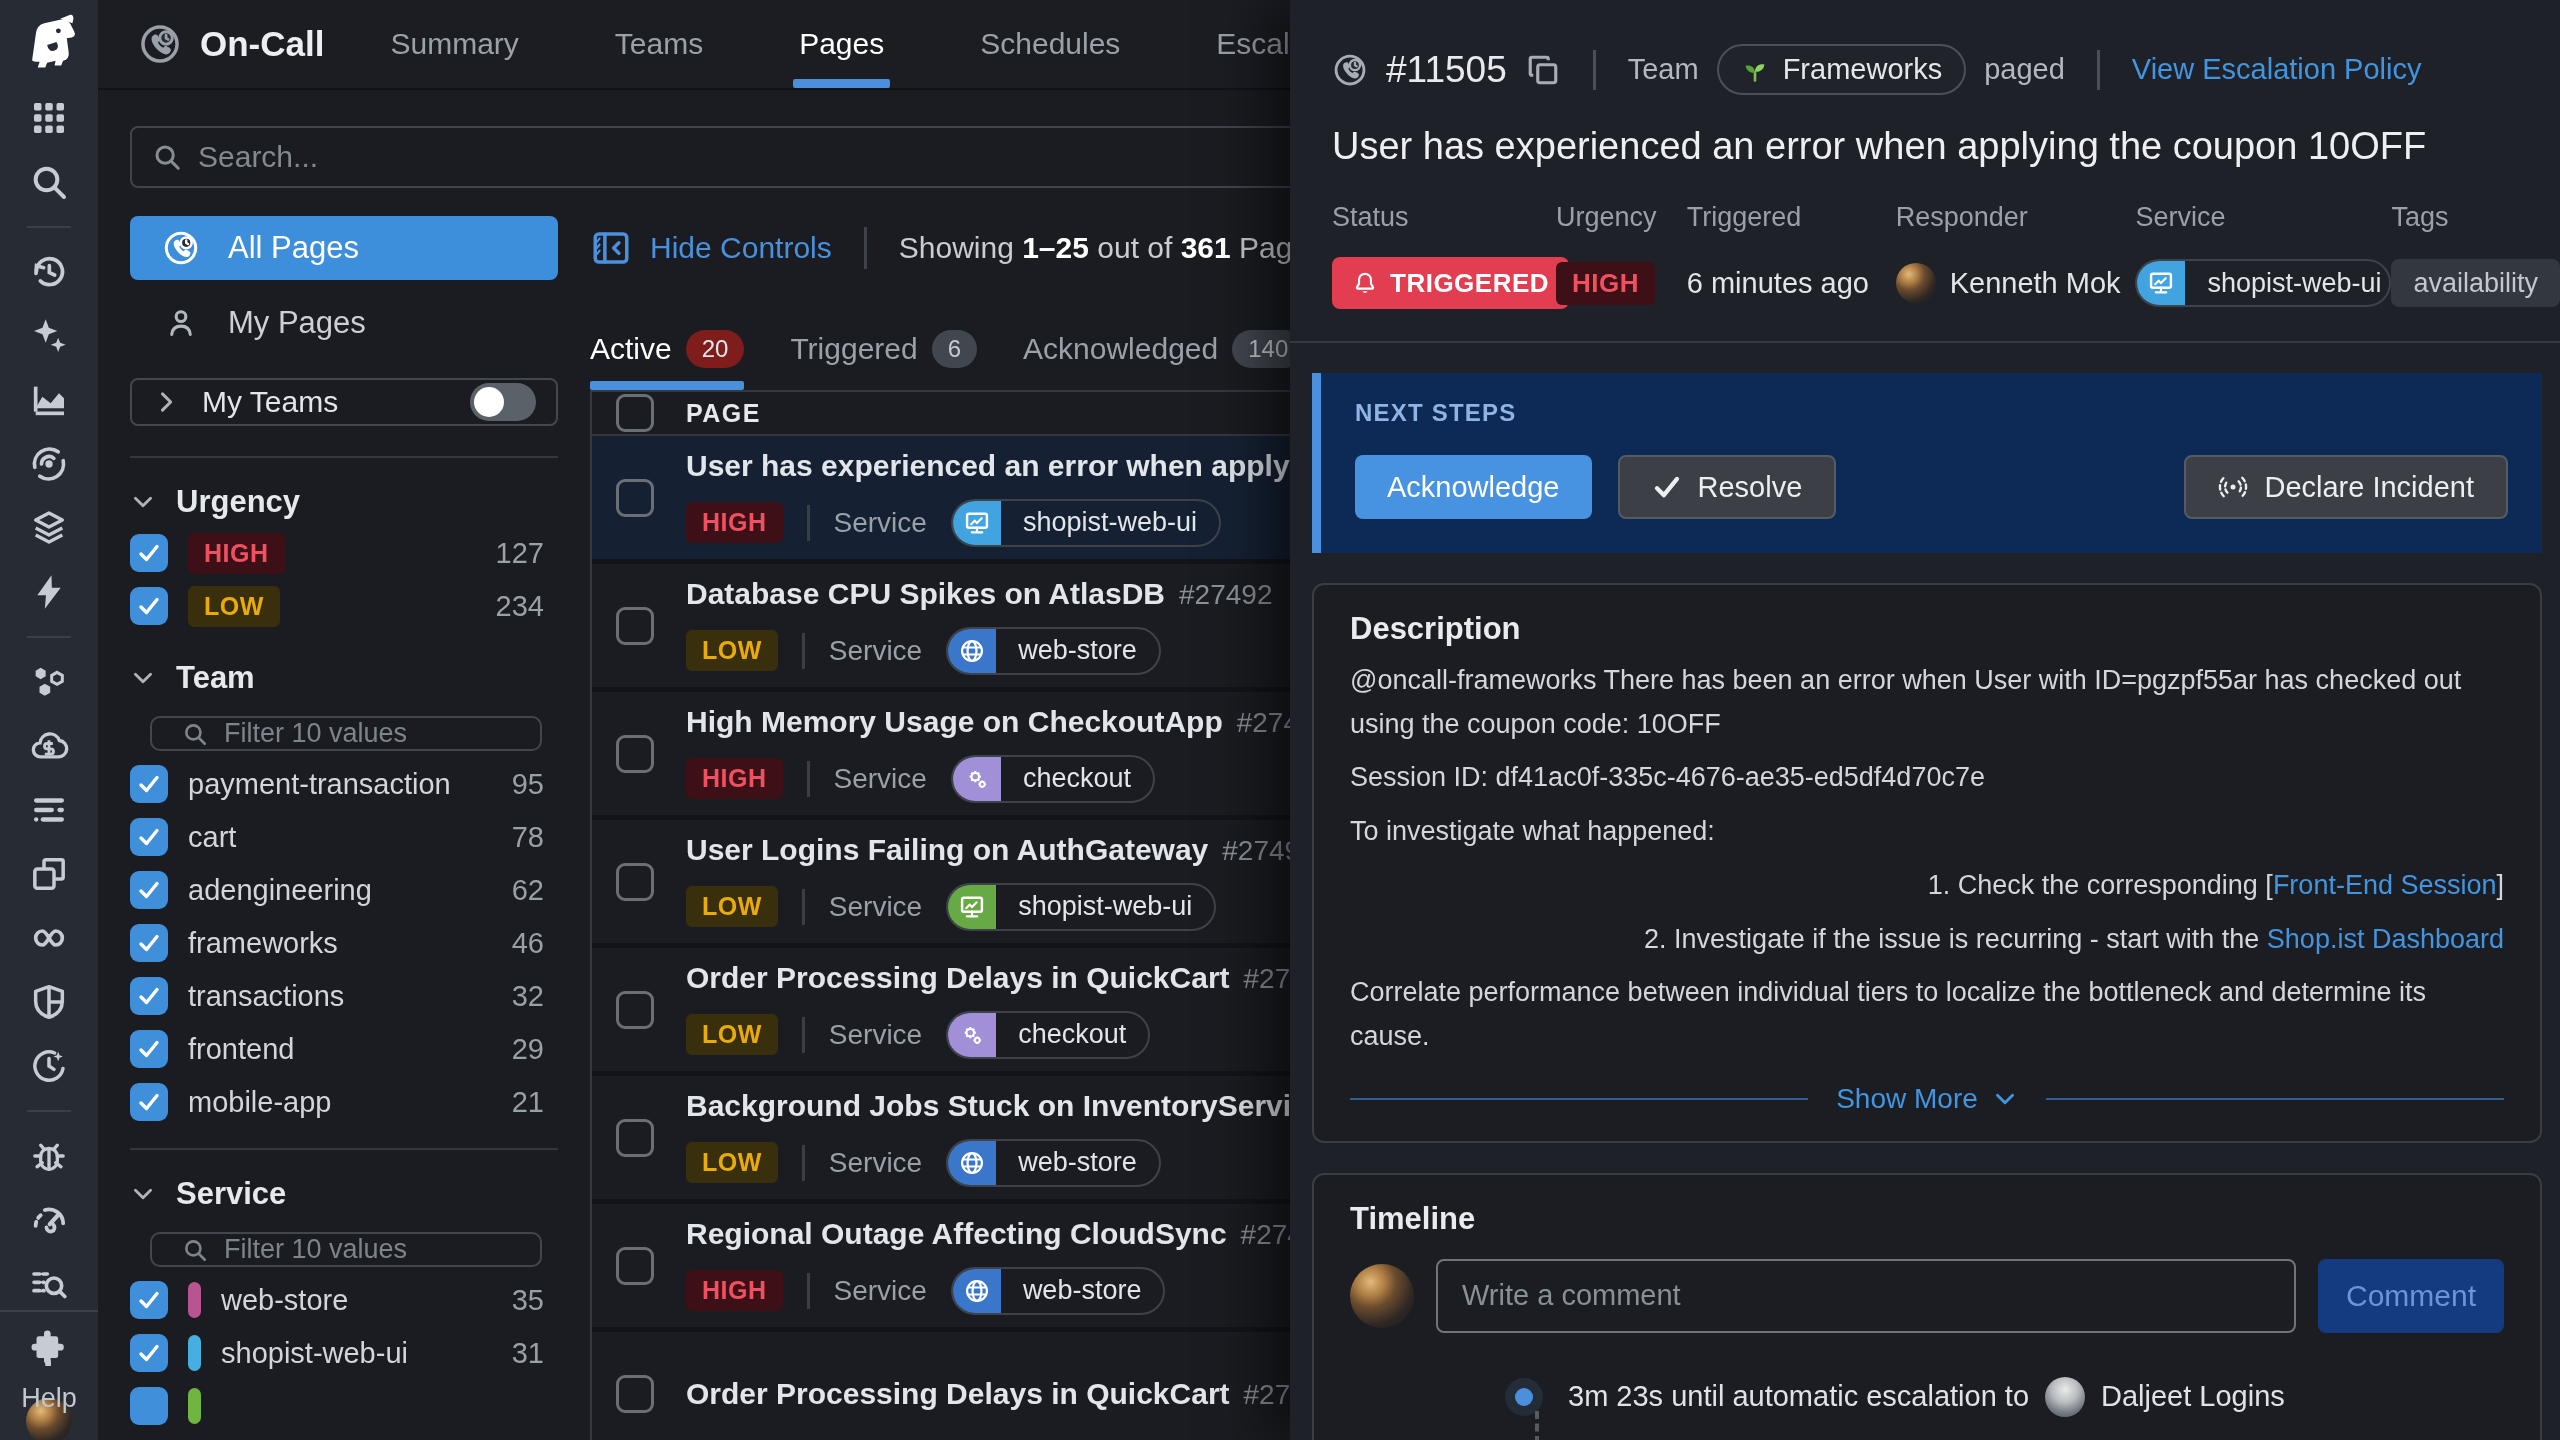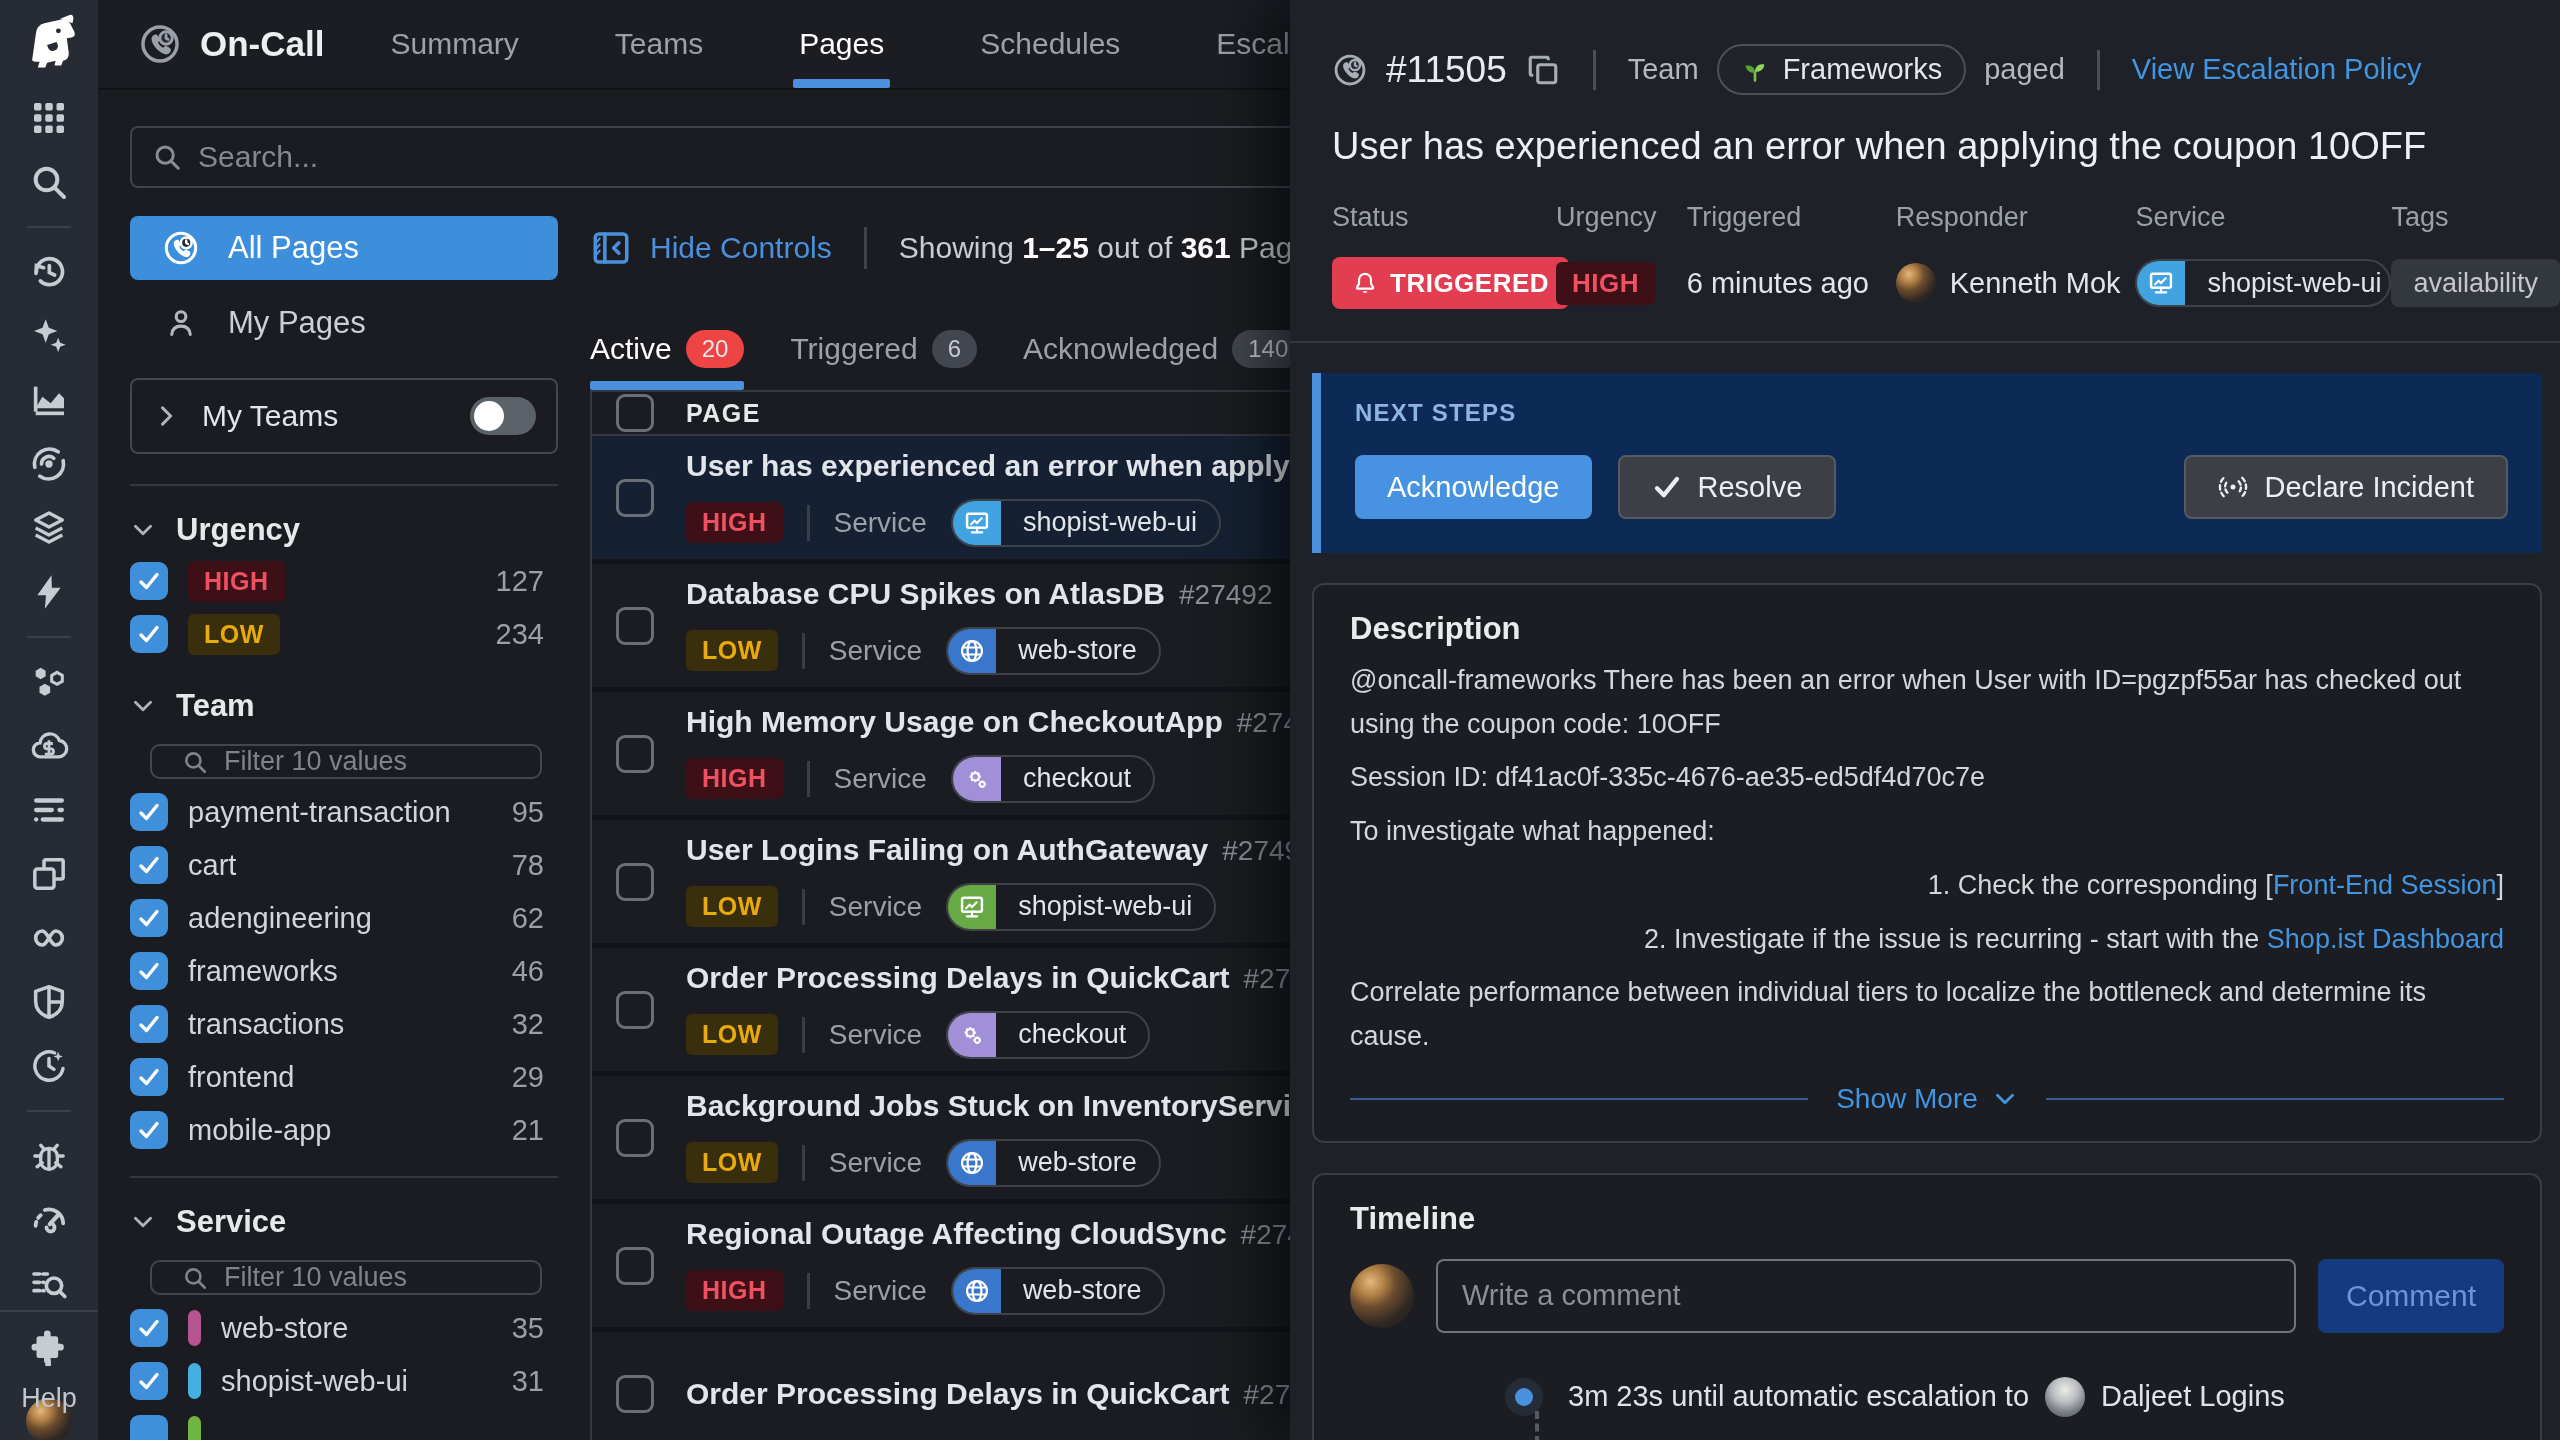--- a/index.html
+++ b/index.html
@@ -44,21 +44,21 @@
   .search-row input::placeholder { color:#83898f; }
 
   
   .fcol { position:absolute; left:32px; top:124px; width:428px; }
   .btn-all { height:64px; border-radius:8px; background:#3d8edb; color:#fff; display:flex; align-items:center;
              gap:28px; padding:0 32px; font-size:31px; cursor:pointer; }
   .btn-all .ic { width:38px; height:38px; color:#fff; }
   .row-my { height:58px; margin-top:14px; display:flex; align-items:center; gap:30px; padding:0 34px;
             font-size:31px; color:#ccd0d6; cursor:pointer; }
   .row-my .ic { width:34px; height:34px; color:#b3b8bf; }
-  .box-teams { margin-top:26px; height:76px; border:2px solid #43474e; border-radius:8px; display:flex;
+  .box-teams { margin-top:26px; height:48px; border:2px solid #43474e; border-radius:8px; display:flex;
                align-items:center; gap:22px; padding:0 20px; cursor:pointer; }
   .box-teams .ic { width:28px; height:28px; color:#aeb3ba; }
   .box-teams .lbl { font-size:30px; color:#e2e5e9; }
   .toggle { margin-left:auto; width:66px; height:38px; border-radius:19px; background:#5b6169; position:relative; cursor:pointer; }
   .toggle::after { content:""; position:absolute; left:4px; top:4px; width:30px; height:30px; border-radius:50%; background:#fff; }
   .f-div { border-top:2px solid #33373e; margin-top:30px; }
   .sec-head { margin-top:26px; display:flex; align-items:center; gap:20px; font-size:31px; font-weight:700; color:#e6e9ec; cursor:pointer; }
   .sec-head .ic { width:26px; height:26px; color:#aeb3ba; }
   .f-input { margin:20px 0 6px 20px; width:392px; height:35px; border:2px solid #42464e; border-radius:10px;
              display:flex; align-items:center; gap:16px; padding:0 30px; }
@@ -84,21 +84,21 @@
   .controls .hc { display:flex; align-items:center; gap:18px; color:#4a90dd; font-size:30px; cursor:pointer; }
   .controls .hc .ic { width:42px; height:42px; }
   .vdiv { width:3px; height:42px; background:#3e434b; margin:0 32px; }
   .showing { font-size:30px; color:#c9cdd3; white-space:nowrap; }
   .showing b { color:#ffffff; }
   .tabs { display:flex; gap:46px; margin-top:50px; align-items:flex-end; }
   .tab { display:flex; align-items:center; gap:14px; font-size:30px; color:#9ba1a9; padding-bottom:22px;
          position:relative; cursor:pointer; white-space:nowrap; }
   .tab .tbadge { background:#42474f; color:#c6cad0; font-size:24px; padding:5px 16px; border-radius:999px; }
   .tab.active { color:#fff; }
-  .tab.active .tbadge { background:#ef4444; color:#e3e6ea; }
+  .tab.active .tbadge { background:#7f1d1d; color:#e3e6ea; }
   .tab.active::after { content:""; position:absolute; left:0; right:0; bottom:0; height:9px; background:#4a90dd; border-radius:2px; }
   .ptable { border-top:2px solid #34383f; border-left:2px solid #34383f; }
   .phead { height:44px; border-bottom:2px solid #34383f; display:flex; align-items:center; gap:32px;
            padding-left:24px; font-size:25px; font-weight:700; letter-spacing:1.5px; color:#e6e9ec; }
   .prow { height:128px; border-bottom:5px solid #121419; display:flex; align-items:center; gap:32px; padding-left:24px; cursor:pointer; }
   .prow.selected { background:#152133; }
   .pmain { display:flex; flex-direction:column; gap:16px; }
   .ptitle { font-size:30px; font-weight:700; color:#e2e6ea; white-space:nowrap; }
   .pid { font-size:28px; font-weight:400; color:#8b9199; margin-left:14px; }
   .pbadges { display:flex; align-items:center; gap:24px; }

